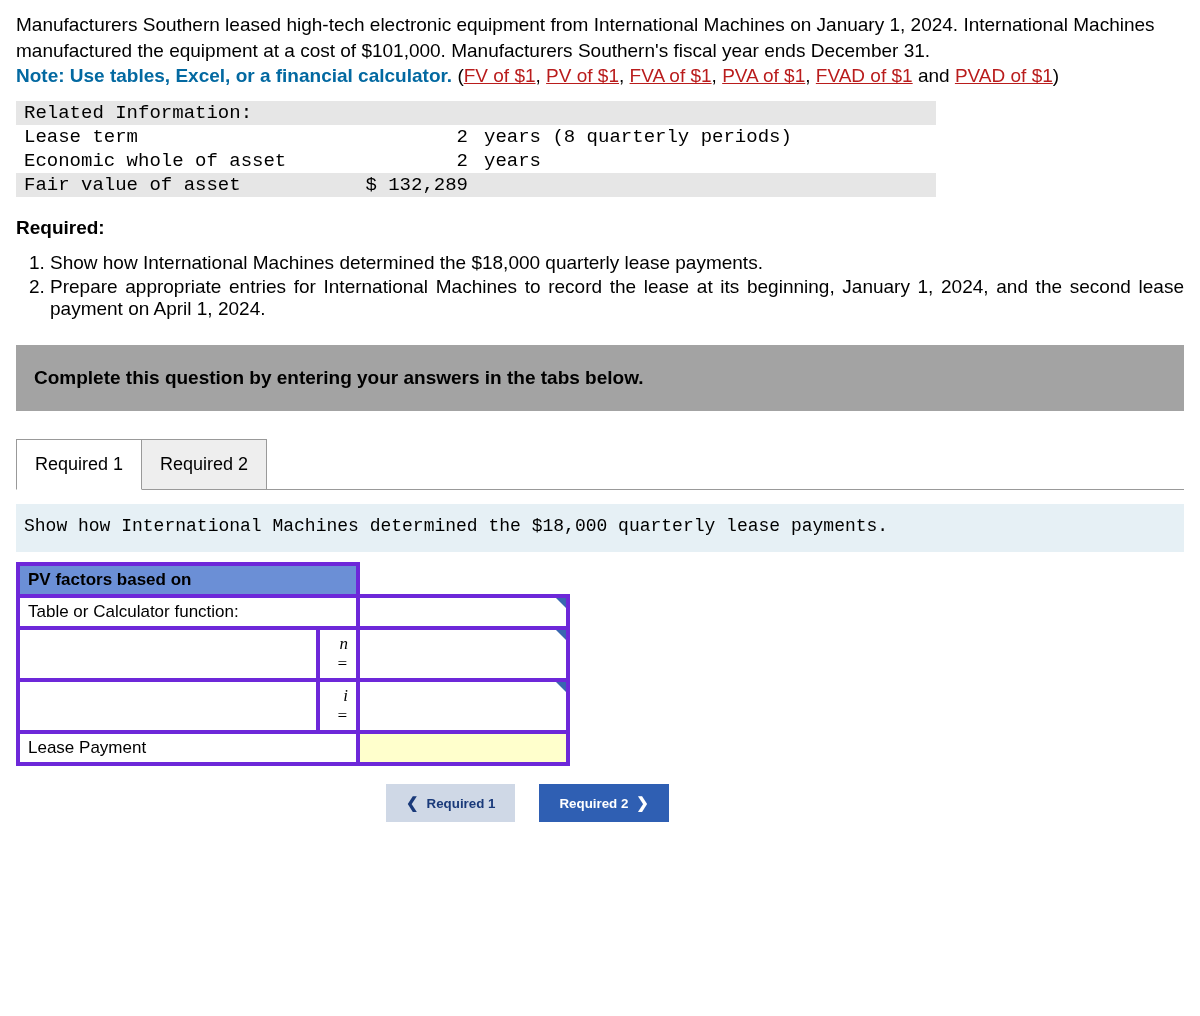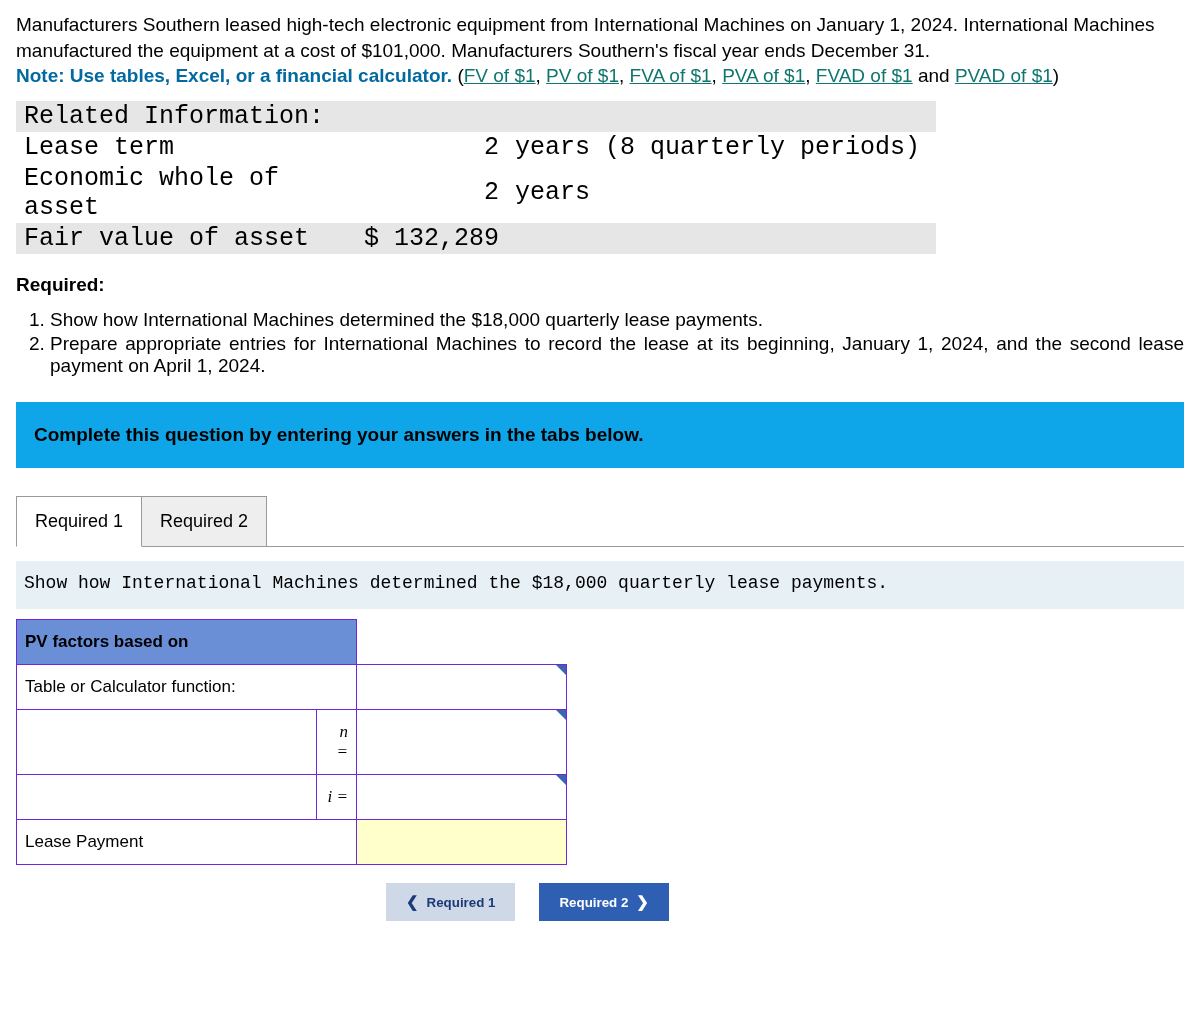--- a/index.html
+++ b/index.html
@@ -6,32 +6,32 @@
   body {
     font-family: Arial, Helvetica, sans-serif;
     font-size: 19px;
     color: #000;
     background: #fff;
     padding: 12px 16px;
     width: 1200px;
   }
   .intro { line-height: 1.35; margin-bottom: 12px; }
   .note-red { color: #0369a1; font-weight: bold; }
-  a.tbl-link { color: #0f766e; text-decoration: underline; }
-  .mono { font-family: "Courier New", Courier, monospace; font-size: 25px; }
+  a.tbl-link { color: #b91c1c; text-decoration: underline; }
+  .mono { font-family: "Courier New", Courier, monospace; font-size: 19px; }
   .info-table { border-collapse: collapse; margin: 8px 0 20px 0; width: 920px; }
   .info-table td { padding: 1px 8px; }
   .shade { background: #e6e6e6; }
   .info-label { width: 340px; }
   .info-val { text-align: right; width: 120px; white-space: pre; }
   .required-hdr { font-weight: bold; margin: 10px 0 12px 0; }
   ol.req-list { padding-left: 34px; margin-bottom: 24px; }
   ol.req-list li { padding: 1px 0; text-align: justify; }
   .complete-bar {
-    background: #0ea5e9;
+    background: #a3a3a3;
     padding: 22px 18px;
     font-weight: bold;
     margin-bottom: 28px;
     margin-top: 10px;
   }
   .tabs { display: flex; }
   .tab {
     border: 1px solid #999;
     padding: 14px 18px;
     background: #eee;
@@ -48,22 +48,22 @@
   .prompt-box {
     background: #e6f0f5;
     padding: 10px 8px 14px 8px;
     font-family: "Courier New", Courier, monospace;
     font-size: 18px;
     line-height: 1.35;
   }
   .prompt-box .red { color: #c00000; }
   table.pv-table { border-collapse: collapse; margin-top: 10px; }
   table.pv-table td {
-    border: 1px solid #6d28d9;
-    padding: 12px 8px;
+    border: 4px solid #6d28d9;
+    padding: 4px 8px;
     height: 30px;
     font-size: 17px;
     vertical-align: middle;
   }
   .pv-header {
     background: #6b8fd6;
     color: #000;
     font-weight: bold;
   }
   .row-label { width: 300px; }

